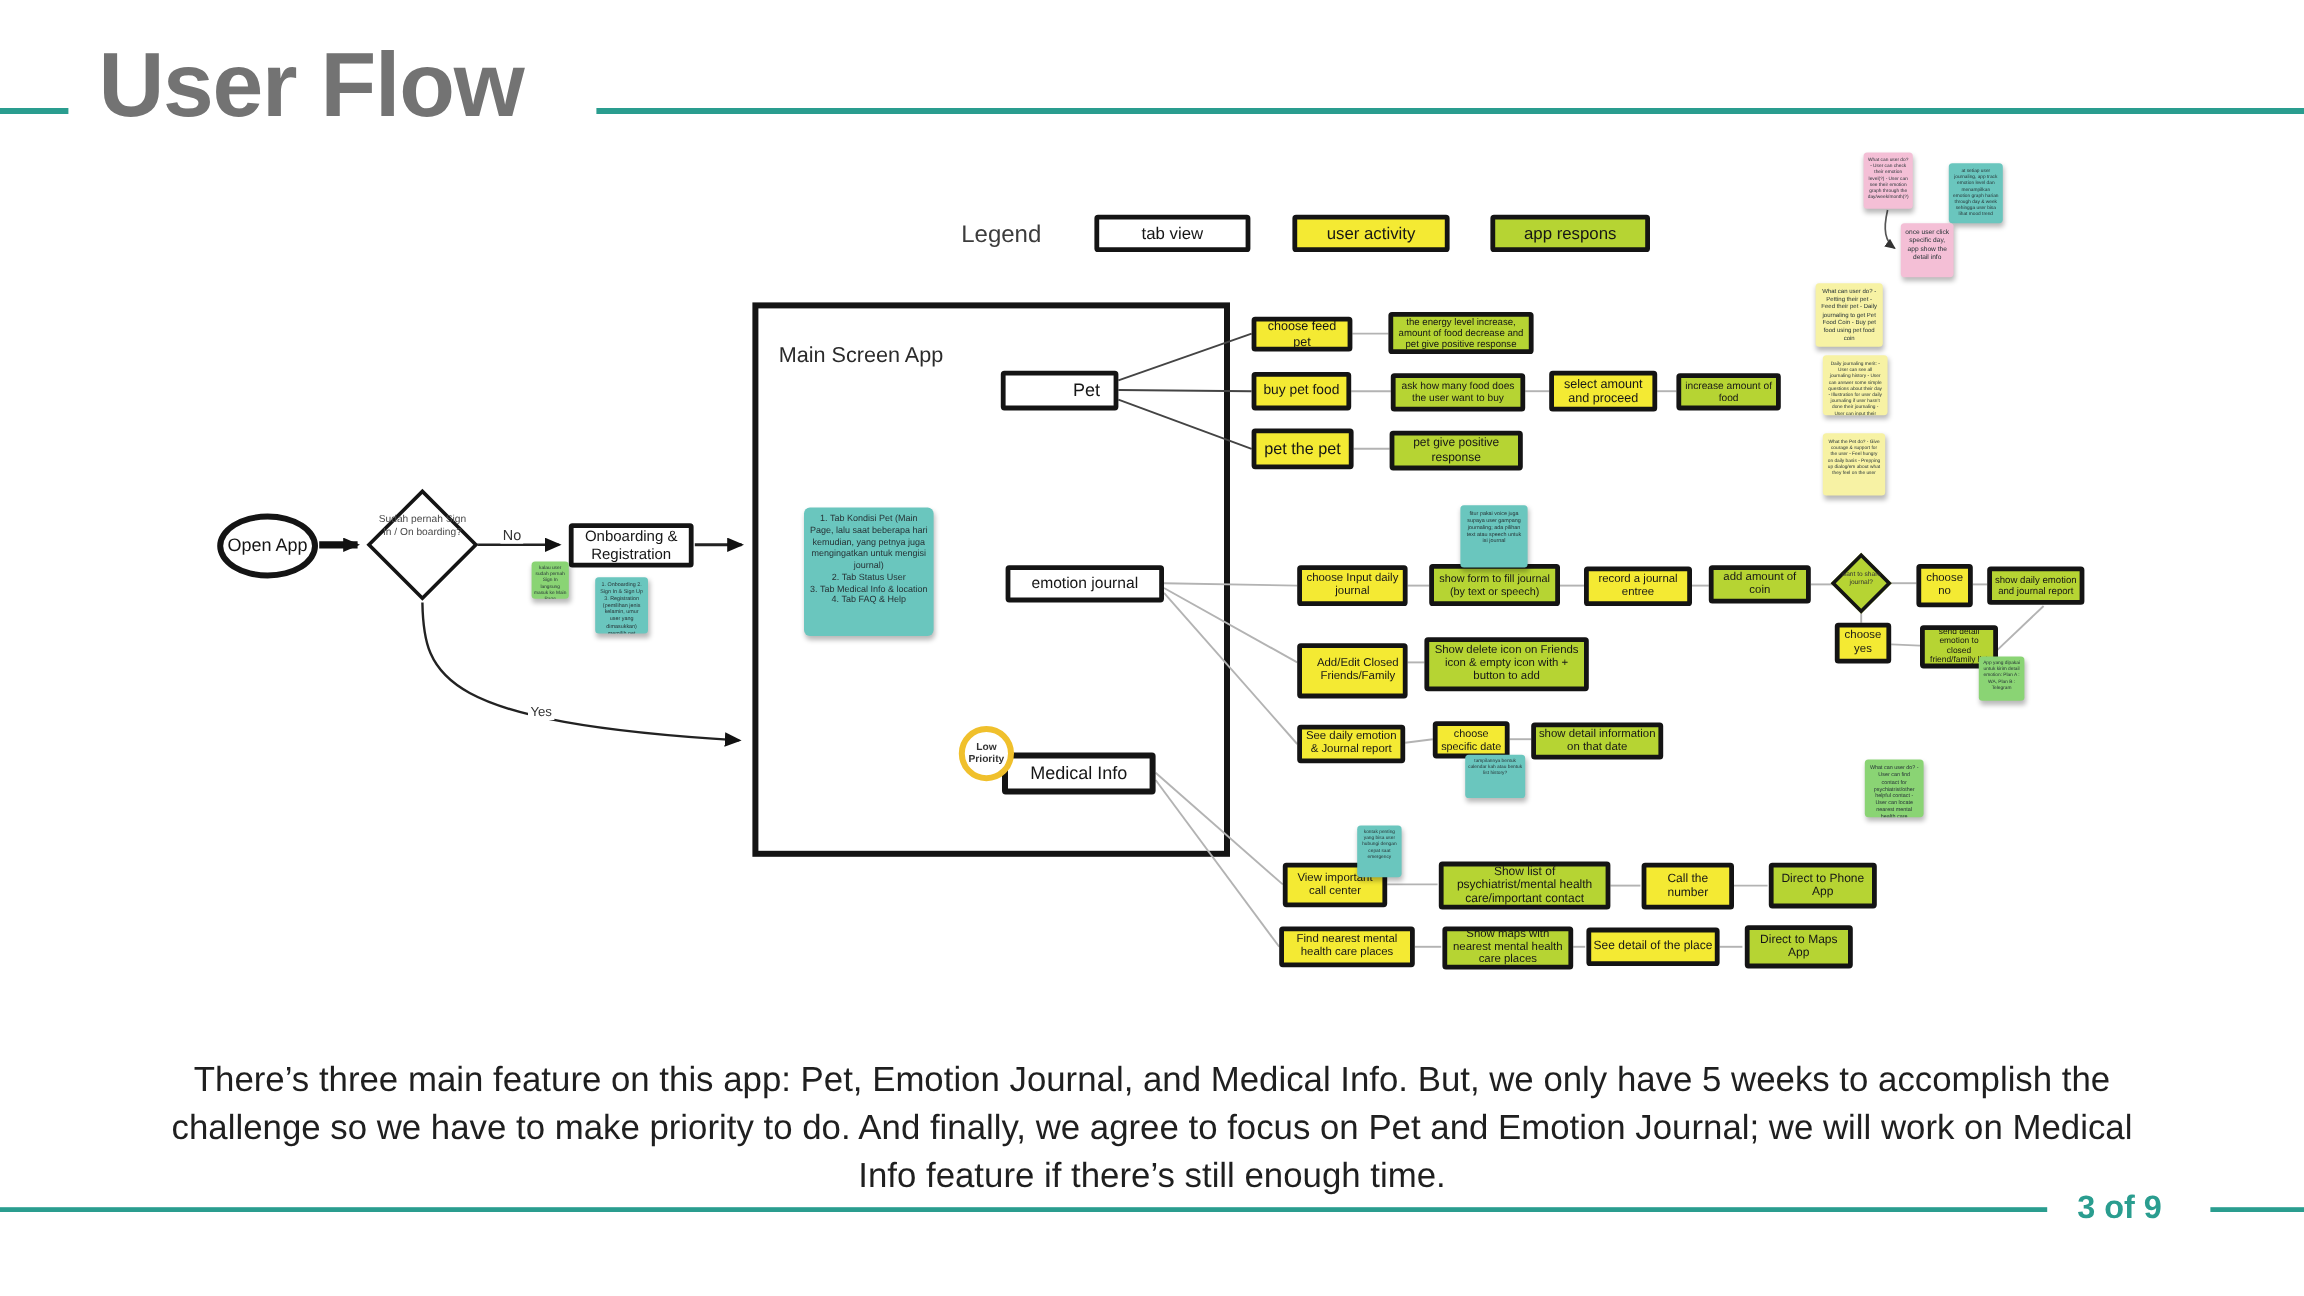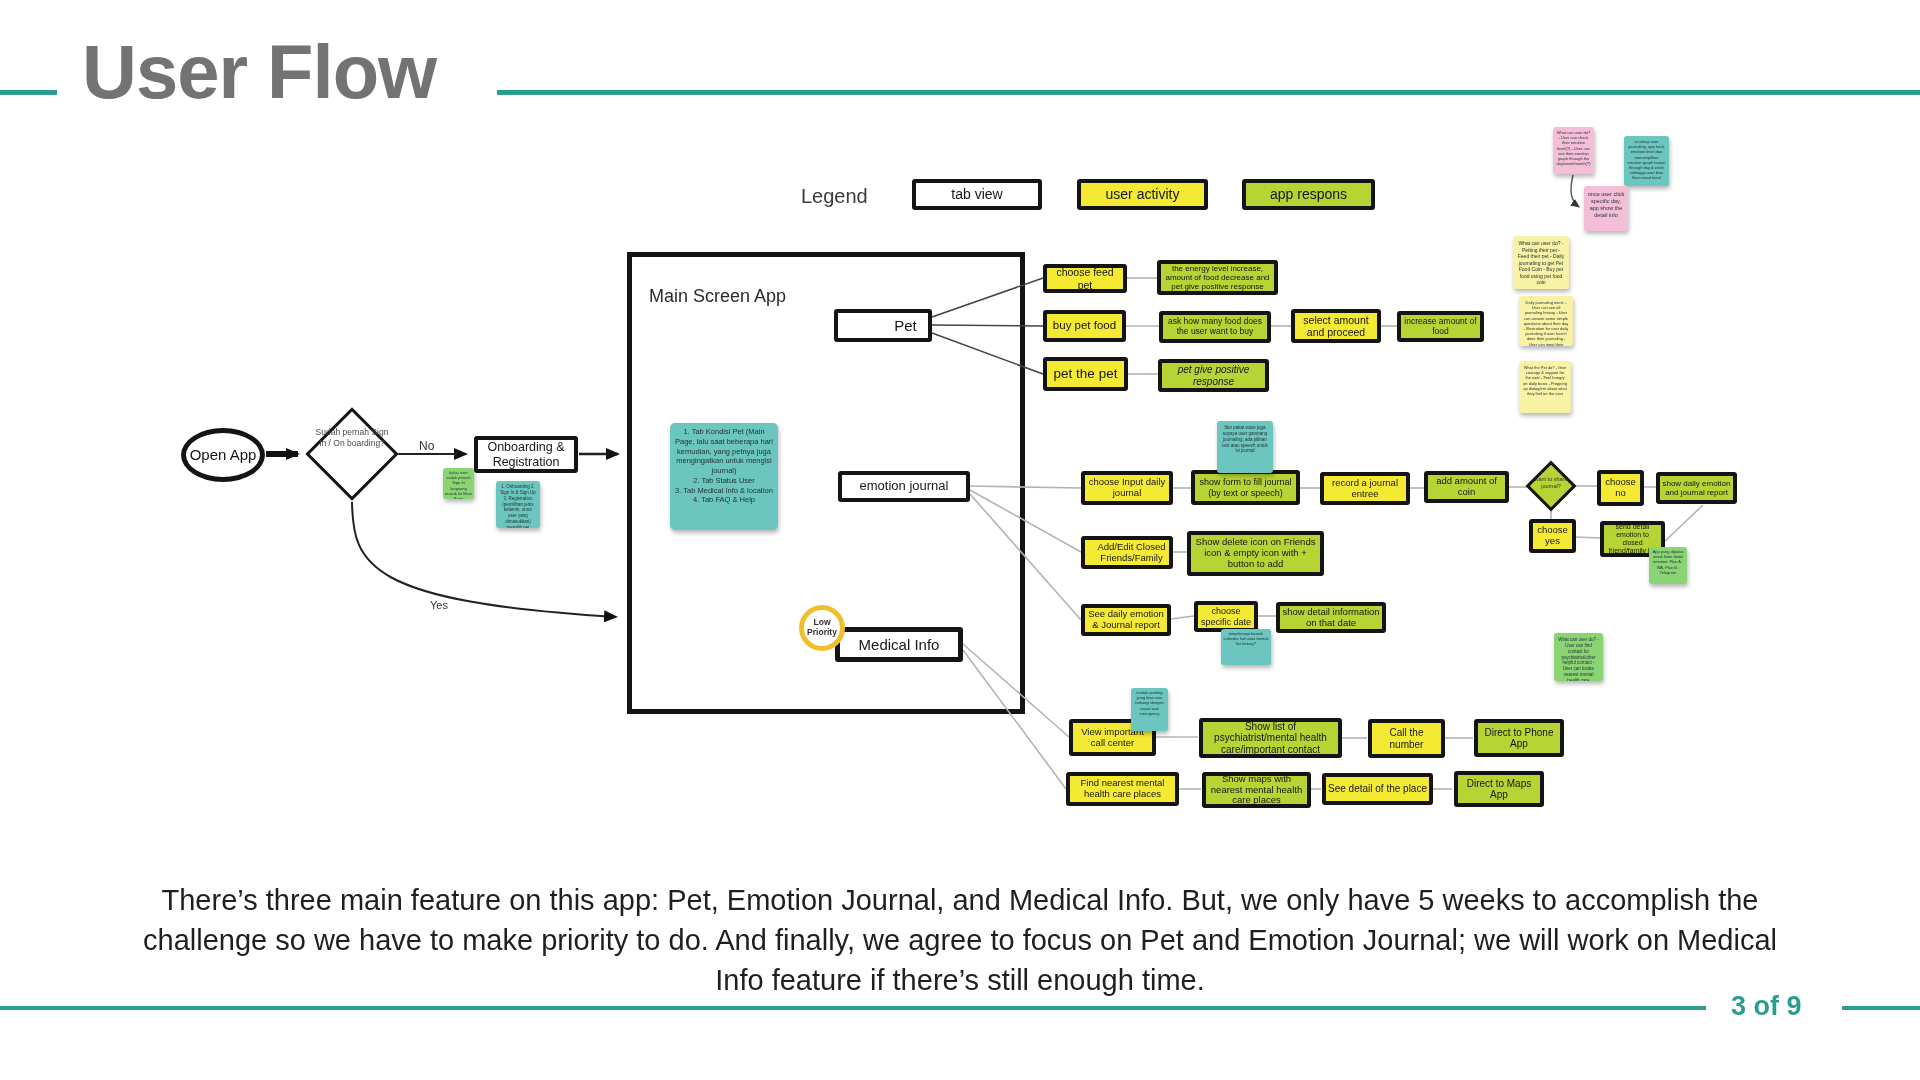--- a/index.html
+++ b/index.html
@@ -108,21 +108,21 @@
   <line x1="1311" y1="789" x2="1321" y2="789" stroke="#b3b3b3" stroke-width="1.6"></line>
   <line x1="1433" y1="789" x2="1452" y2="789" stroke="#b3b3b3" stroke-width="1.6"></line>
 </svg>
 
 <div class="node ellipse white" style="left:181px;top:428px;width:84px;height:54px;font-size:15px;">Open App</div>
 
 <div class="diamond-shape" style="left:319px;top:421px;width:66px;height:66px;"></div>
 <div class="diamond-label" style="left:312px;top:427px;width:80px;font-size:8.5px;">Sudah pernah Sign In / On boarding?</div>
 
 <div class="flow-label" style="left:417px;top:439px;">No</div>
-<div class="flow-label" style="left:428px;top:588px;font-size:11px;margin-top:11px;">Yes</div>
+<div class="flow-label" style="left:440px;top:588px;font-size:11px;">Yes</div>
 
 <div class="node white" style="left:474px;top:436px;width:104px;height:37px;font-size:12.5px;">Onboarding &amp; Registration</div>
 
 <div class="sticky st-green" style="left:443px;top:468px;width:31px;height:31px;font-size:4px;padding:2px;">kalau user sudah pernah Sign In langsung masuk ke Main Page</div>
 <div class="sticky st-teal" style="left:496px;top:481px;width:44px;height:47px;font-size:4.5px;padding:3px;">1. Onboarding 2. Sign In &amp; Sign Up 3. Registration (pemilihan jenis kelamin, umur user yang dimasukkan) memilih pet pertama kali</div>
 
 <div class="mainbox" style="left:627px;top:252px;width:398px;height:462px;"></div>
 <div class="mainbox-label" style="left:649px;top:286px;text-align:right;">Main Screen App</div>
 
 <div class="node white" style="left:834px;top:309px;width:98px;height:33px;font-size:15px;border-width:4px;padding-left:47px;">Pet</div>
@@ -139,39 +139,39 @@
 
 <div class="node yellow" style="left:1043px;top:264px;width:84px;height:29px;font-size:10.5px;">choose feed pet</div>
 <div class="node green" style="left:1157px;top:260px;width:121px;height:35px;font-size:8px;">the energy level increase, amount of food decrease and pet give positive response</div>
 
 <div class="node yellow" style="left:1043px;top:310px;width:83px;height:32px;font-size:11.5px;">buy pet food</div>
 <div class="node green" style="left:1159px;top:311px;width:112px;height:32px;font-size:8.5px;">ask how many food does the user want to buy</div>
 <div class="node yellow" style="left:1291px;top:309px;width:90px;height:34px;font-size:10.5px;">select amount and proceed</div>
 <div class="node green" style="left:1397px;top:311px;width:87px;height:31px;font-size:8.5px;">increase amount of food</div>
 
 <div class="node yellow" style="left:1043px;top:357px;width:85px;height:34px;font-size:13.5px;">pet the pet</div>
-<div class="node green" style="left:1158px;top:359px;width:111px;height:33px;font-size:10px;font-style:italic;">pet give positive response</div>
+<div class="node green" style="left:1158px;top:359px;width:111px;height:33px;font-size:10px;">pet give positive response</div>
 
 <div class="sticky st-teal" style="left:1217px;top:421px;width:56px;height:52px;font-size:4.5px;">fitur pakai voice juga supaya user gampang journaling; ada pilihan text atau speech untuk isi journal</div>
 
 <div class="node yellow" style="left:1081px;top:471px;width:92px;height:34px;font-size:9.5px;">choose Input daily journal</div>
 <div class="node green" style="left:1191px;top:470px;width:109px;height:35px;font-size:9px;">show form to fill journal (by text or speech)</div>
 <div class="node yellow" style="left:1320px;top:472px;width:90px;height:33px;font-size:9.5px;">record a journal entree</div>
 <div class="node green" style="left:1424px;top:471px;width:85px;height:32px;font-size:9.5px;">add amount of coin</div>
 
 <div class="diamond-shape green" style="left:1533px;top:468px;width:36px;height:36px;background:#b6d433;"></div>
 <div class="diamond-label" style="left:1527px;top:476px;width:48px;font-size:5.5px;color:#333;">want to share journal?</div>
 
 <div class="node yellow" style="left:1597px;top:470px;width:47px;height:36px;font-size:9.5px;">choose no</div>
 <div class="node green" style="left:1656px;top:472px;width:81px;height:32px;font-size:8px;">show daily emotion and journal report</div>
 <div class="node yellow" style="left:1529px;top:519px;width:47px;height:34px;font-size:9.5px;">choose yes</div>
 <div class="node green" style="left:1600px;top:521px;width:65px;height:36px;font-size:7px;">send detail emotion to closed friend/family list</div>
 <div class="sticky st-green" style="left:1649px;top:547px;width:38px;height:37px;font-size:4px;padding:2px;">App yang dipakai untuk kirim detail emotion: Plan A : WA, Plan B : Telegram</div>
 
-<div class="node yellow" style="left:1081px;top:536px;width:92px;height:33px;font-size:9.5px;padding-left:11px;">Add/Edit Closed Friends/Family</div>
+<div class="node yellow" style="left:1081px;top:536px;width:92px;height:46px;font-size:9.5px;padding-left:11px;">Add/Edit Closed Friends/Family</div>
 <div class="node green" style="left:1187px;top:531px;width:137px;height:45px;font-size:9.5px;">Show delete icon on Friends icon &amp; empty icon with + button to add</div>
 
 <div class="node yellow" style="left:1081px;top:604px;width:90px;height:32px;font-size:9.5px;">See daily emotion &amp; Journal report</div>
 <div class="node yellow" style="left:1194px;top:601px;width:64px;height:31px;font-size:9px;">choose specific date</div>
 <div class="sticky st-teal" style="left:1221px;top:629px;width:50px;height:36px;font-size:4px;padding:2px;">tampilannya bentuk calendar kah atau bentuk list history?</div>
 <div class="node green" style="left:1276px;top:602px;width:110px;height:31px;font-size:9.5px;">show detail information on that date</div>
 
 <div class="sticky st-teal" style="left:1131px;top:688px;width:37px;height:43px;font-size:4px;padding:2px;">kontak penting yang bisa user hubungi dengan cepat saat emergency</div>
 <div class="node yellow" style="left:1069px;top:719px;width:87px;height:37px;font-size:9.5px;">View important call center</div>
 <div class="node green" style="left:1199px;top:718px;width:143px;height:40px;font-size:10px;">Show list of psychiatrist/mental health care/important contact</div>

